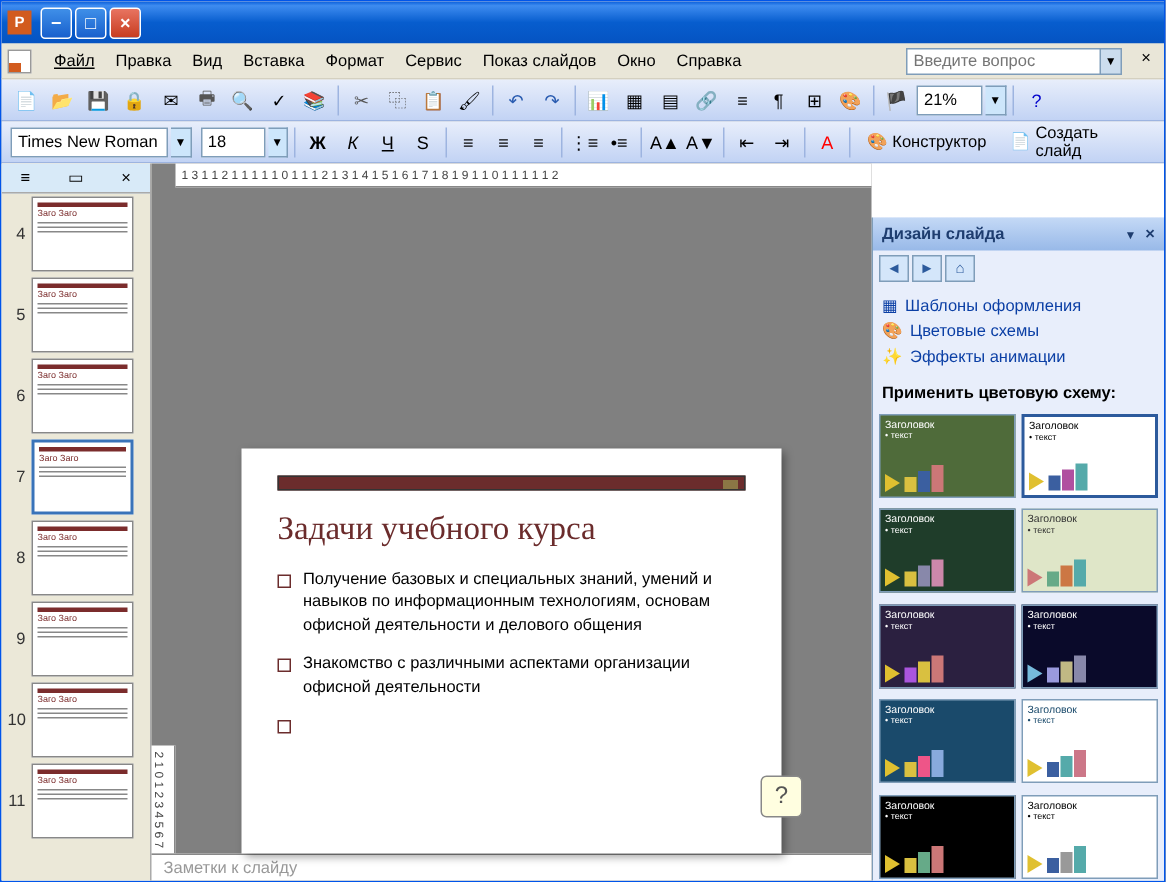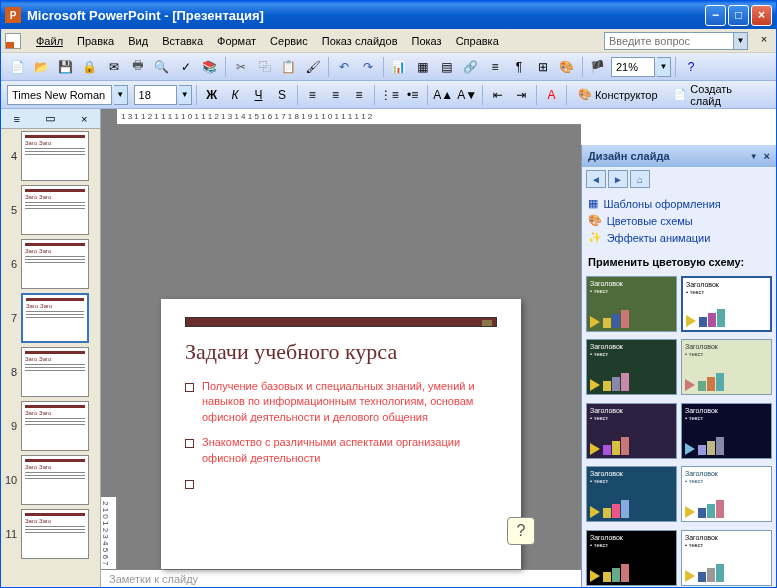--- a/index.html
+++ b/index.html
@@ -50,21 +50,21 @@
 
 .slide-area { flex: 1; background: #808080; position: relative; display: flex; flex-direction: column; }
 .ruler-h { height: 16px; background: #fff; border-bottom: 1px solid #888; margin-left: 16px; font-size: 8px; display: flex; align-items: center; padding: 0 4px; color: #444; overflow: hidden; white-space: nowrap; }
 .slide-middle { flex: 1; display: flex; align-items: flex-end; }
 .ruler-v { width: 16px; background: #fff; border-right: 1px solid #888; font-size: 8px; writing-mode: vertical-lr; text-align: center; padding: 4px 0; color: #444; overflow: hidden; }
 .slide-canvas { flex: 1; display: flex; align-items: center; justify-content: center; position: relative; }
 .slide { width: 360px; height: 270px; background: white; box-shadow: 2px 2px 6px rgba(0,0,0,0.4); padding: 18px 24px; }
 .slide-bar { height: 10px; background: #6b2c2c; border: 1px solid #333; position: relative; margin-bottom: 12px; }
 .slide-bar::after { content: ""; position: absolute; right: 4px; top: 2px; width: 10px; height: 6px; background: #8b7645; }
 .slide-title { font-family: "Times New Roman", serif; font-size: 22px; color: #6b2c2c; margin-bottom: 14px; }
-.slide-bullet { font-family: "Times New Roman", serif; font-size: 13px; color: #ef4444; margin-bottom: 10px; display: flex; gap: 8px; line-height: 1.4; }
+.slide-bullet { font-family: "Times New Roman", serif; font-size: 13px; color: #000000; margin-bottom: 10px; display: flex; gap: 8px; line-height: 1.4; }
 .slide-bullet .sq { width: 9px; height: 9px; border: 1px solid #6b2c2c; flex-shrink: 0; margin-top: 4px; }
 .notes-bar { height: 20px; background: #fff; border-top: 1px solid #888; padding: 3px 8px; color: #999; font-size: 11px; }
 .help-bubble { position: absolute; bottom: 24px; right: 30px; width: 28px; height: 28px; background: #fffee0; border: 1px solid #888; border-radius: 4px; display: flex; align-items: center; justify-content: center; font-size: 16px; color: #555; }
 
 
 .taskpane { width: 195px; background: #e8eefb; border-left: 1px solid #7f9db9; display: flex; flex-direction: column; margin-top: 36px; }
 .tp-header { height: 22px; background: linear-gradient(to bottom, #c4d9f6, #98b9e8); display: flex; align-items: center; padding: 0 6px; font-weight: bold; font-size: 11px; color: #1e3d6f; }
 .tp-header .sp { flex: 1; }
 .tp-nav { height: 24px; display: flex; align-items: center; padding: 0 4px; gap: 2px; }
 .tp-nav-btn { width: 20px; height: 18px; border: 1px solid #7f9db9; background: #d4e6fa; display: flex; align-items: center; justify-content: center; font-size: 10px; color: #2c5a9c; }
@@ -84,38 +84,37 @@
 .ic-new { color: #555; } .ic-open { color: #d9a020; } .ic-save { color: #3b6dc2; }
 .ic-print { color: #555; } .ic-cut { color: #555; } .ic-copy { color: #555; }
 .ic-paste { color: #a86; } .ic-undo { color: #2a5cb0; } .ic-redo { color: #2a5cb0; }
 .ic-bold { font-weight: bold; } .ic-italic { font-style: italic; } .ic-blue { color: #00c; }
 </style>
 </head>
 <body>
 
 <div class="titlebar">
   <div class="app-icon">P</div>
-  <div class="title">Microsoft PowerPoint - [Презентация]</div>
   <div class="win-buttons">
     <div class="win-btn win-min">−</div>
     <div class="win-btn win-max">□</div>
     <div class="win-btn win-close">×</div>
   </div>
 </div>
 
 <div class="menubar">
   <div class="menu-doc-icon"></div>
   <div class="menu-item"><span class="u">Файл</span></div>
   <div class="menu-item"><span>Правка</span></div>
   <div class="menu-item"><span>Вид</span></div>
   <div class="menu-item"><span>Вставка</span></div>
   <div class="menu-item"><span>Формат</span></div>
   <div class="menu-item"><span>Сервис</span></div>
   <div class="menu-item"><span>Показ слайдов</span></div>
-  <div class="menu-item"><span>Показ</span></div>
+  <div class="menu-item"><span>Окно</span></div>
   <div class="menu-item"><span>Справка</span></div>
   <div class="menu-spacer"></div>
   <input class="help-input" placeholder="Введите вопрос" style="">
   <div class="help-dd">▼</div>
   <div class="menu-close">×</div>
 </div>
 
 <div class="toolbar">
   <div class="tb-btn ic-new">📄</div>
   <div class="tb-btn ic-open">📂</div>

